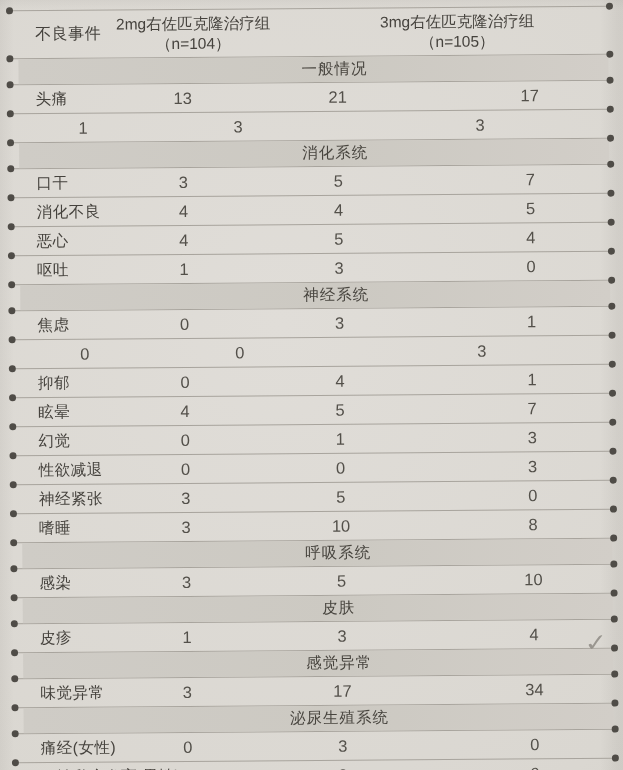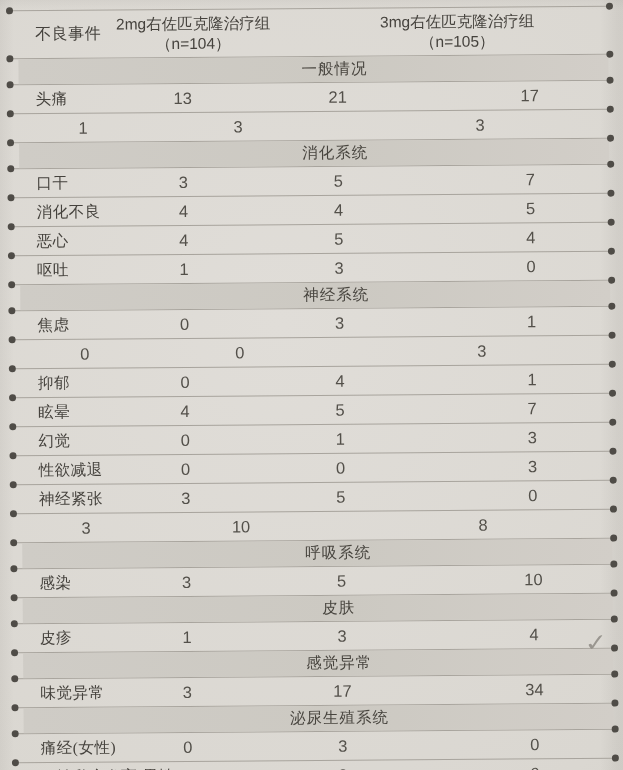--- a/index.html
+++ b/index.html
@@ -37,21 +37,21 @@
   }
   .row::before { left: -4px; }
   .row::after  { right: -5px; }
 
   .row.header { height: 48px; display: flex; align-items: center; }
   .row.data   { height: 29px; display: flex; align-items: center; }
   .row.section{ height: 26px; }
 
   .cell { box-sizing: border-box; }
   .cell.label { width: 100px; padding-left: 25px; font-size: 15.5px;
-                white-space: nowrap; overflow: visible; letter-spacing: 0.5px; font-family: Liberation Serif, serif; }
+                white-space: nowrap; overflow: visible; letter-spacing: 0.5px; }
   .cell.c1 { width: 144px; text-align: center; }
   .cell.c2 { width: 166px; text-align: center; }
   .cell.c3 { flex: 1; text-align: center; padding-left: 30px; }
   .num { font-size: 16.5px; color: #53504a; }
 
   .hcell { font-size: 15.5px; line-height: 1.25; color: #45423d; white-space: nowrap; }
   .hcell div { text-align: center; }
   .row.header .cell.label { font-size: 16px; }
 
   .section-fill {
@@ -171,20 +171,21 @@
         <div class="cell c2 num">0</div>
         <div class="cell c3 num">3</div>
       </div>
       <div class="row data">
         <div class="cell label">神经紧张</div>
         <div class="cell c1 num">3</div>
         <div class="cell c2 num">5</div>
         <div class="cell c3 num">0</div>
       </div>
       <div class="row data">
+        <div class="cell label">嗜睡</div>
         <div class="cell c1 num">3</div>
         <div class="cell c2 num">10</div>
         <div class="cell c3 num">8</div>
       </div>
       <div class="row section">
         <div class="section-fill">
           <span class="section-title">呼吸系统</span>
         </div>
       </div>
       <div class="row data">

